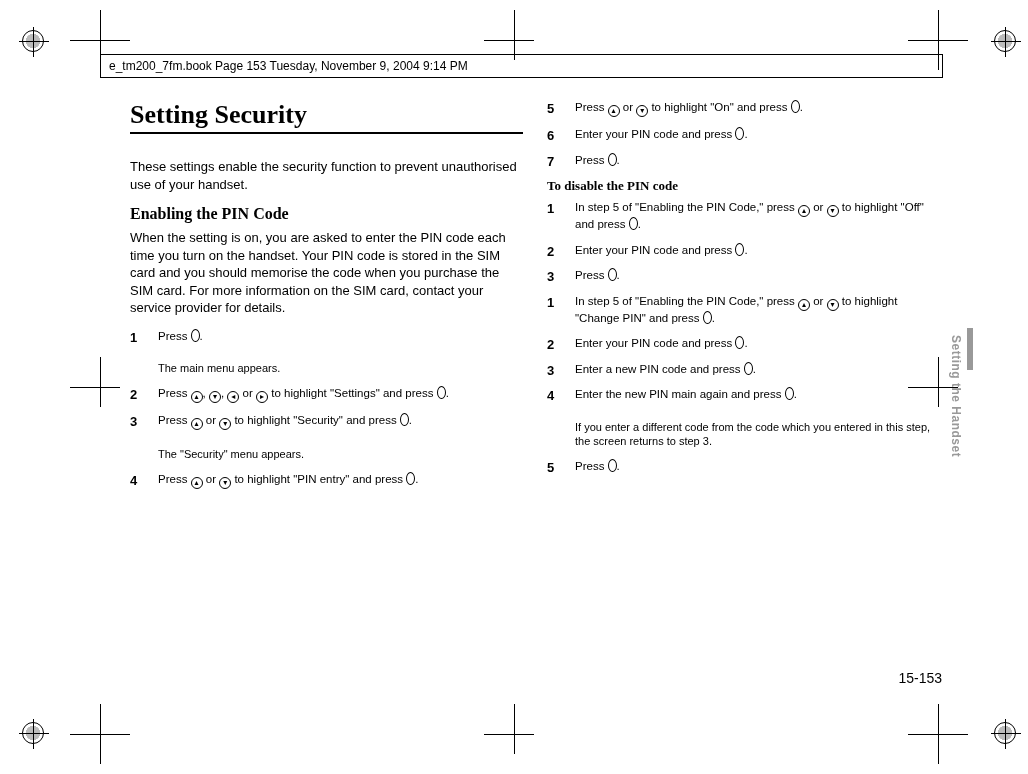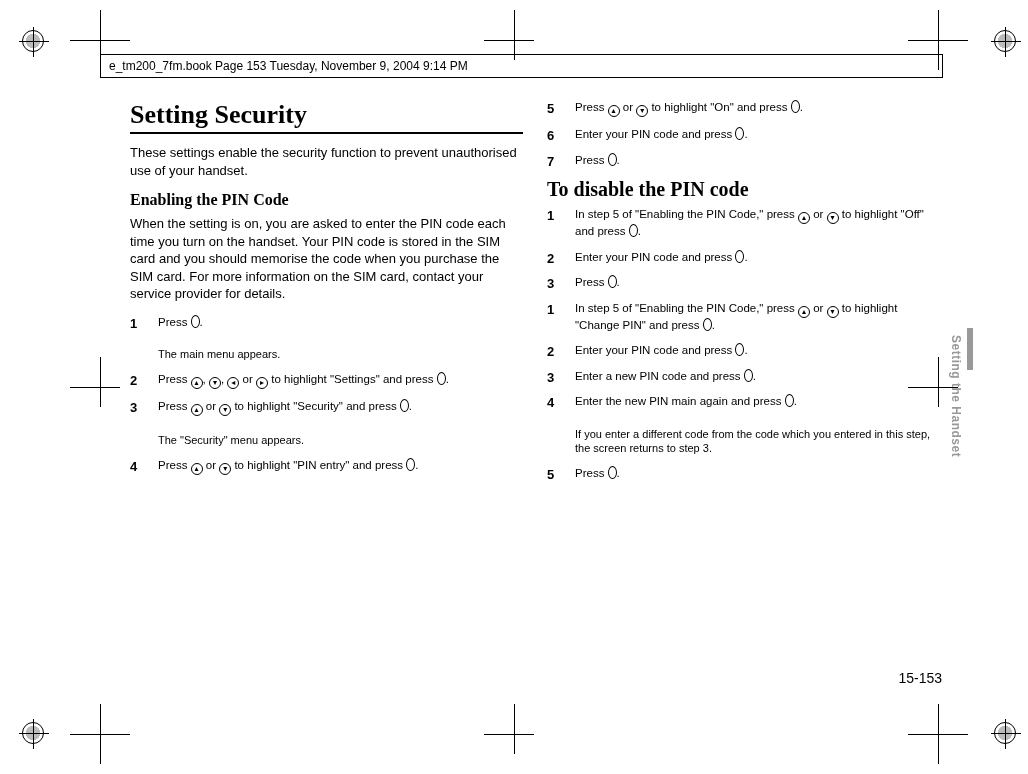--- a/index.html
+++ b/index.html
@@ -69,36 +69,36 @@
   .col {
     flex: 1;
     min-width: 0;
   }
   h1 {
     font-family: "Times New Roman", Times, serif;
     font-size: 26px;
     font-weight: bold;
     border-bottom: 2px solid #000;
     padding-bottom: 2px;
-    margin-bottom: 10px;
+    margin-bottom: 24px;
   }
   .intro {
     font-size: 13px;
     line-height: 1.35;
     margin-bottom: 12px;
   }
   h2 {
     font-family: "Times New Roman", Times, serif;
     font-size: 16px;
     font-weight: bold;
     margin-bottom: 6px;
   }
   h3 {
     font-family: "Times New Roman", Times, serif;
-    font-size: 20px;
+    font-size: 13px;
     font-weight: bold;
     margin: 10px 0 6px 0;
   }
   ol.steps {
     list-style: none;
     counter-reset: step;
     font-size: 11.5px;
     line-height: 1.35;
   }
   ol.steps > li {

